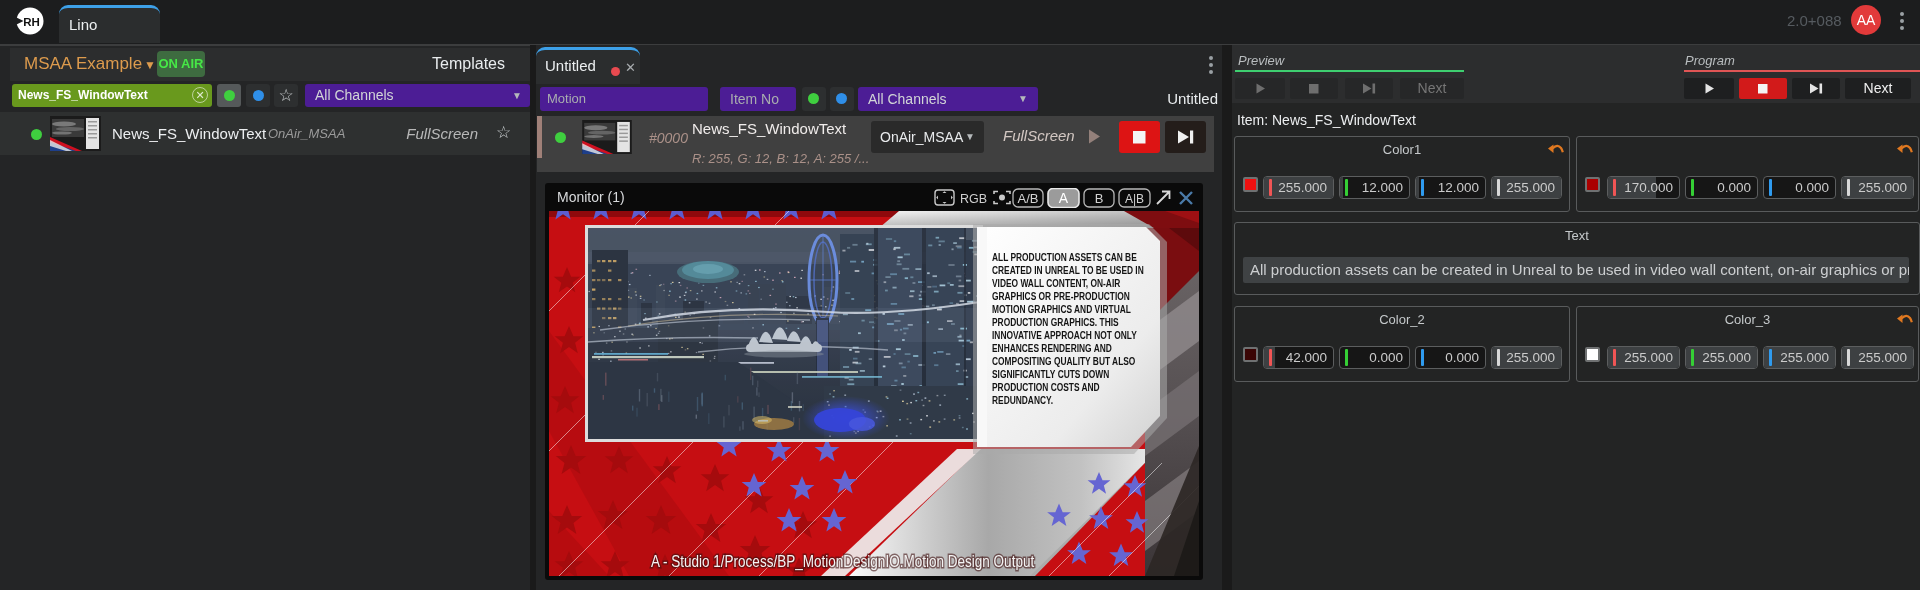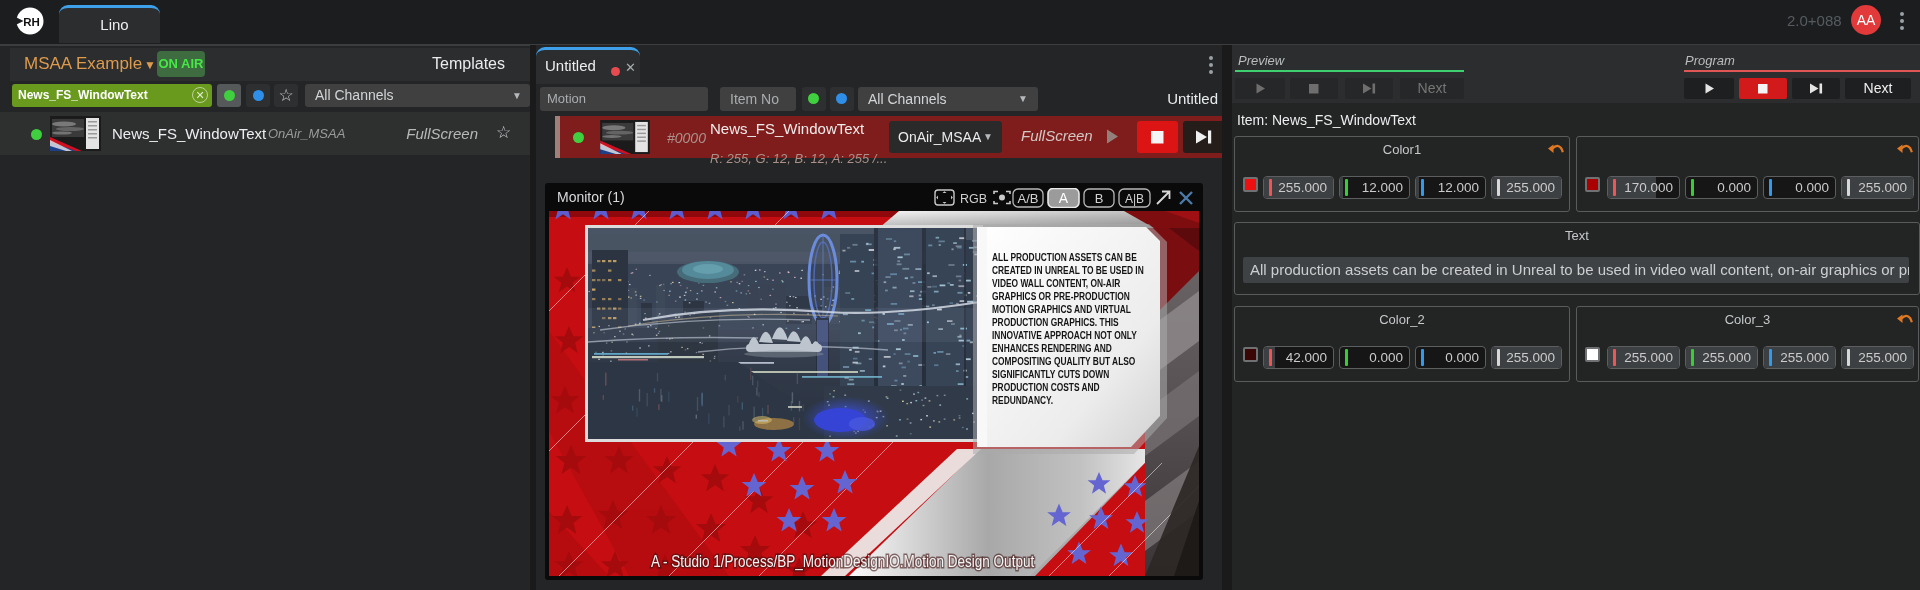--- a/index.html
+++ b/index.html
@@ -2,25 +2,25 @@
 <html><head>
 <meta charset="utf-8">
 <style>
 * { margin:0; padding:0; box-sizing:border-box; }
 html,body { width:1920px; height:590px; background:#232323; font-family:"Liberation Sans", sans-serif; overflow:hidden; }
 .abs { position:absolute; }
 #stage { position:relative; width:1920px; height:590px; background:#232425; }
 
 #topbar { left:0; top:0; width:1920px; height:45px; background:#1c1d1e; }
 #topline { left:0; top:44px; width:1920px; height:2px; background:#3c3d3e; }
-#tab-lino { left:59px; top:5px; width:101px; height:38px; background:#2b2d2e; border-top:3px solid #3da0e8; border-radius:9px 9px 0 0; color:#eceff0; font-size:15px; line-height:34px; padding-left:10px;text-align:center; }
+#tab-lino { left:59px; top:5px; width:101px; height:38px; background:#2b2d2e; border-top:3px solid #3da0e8; border-radius:9px 9px 0 0; color:#eceff0; font-size:15px; line-height:34px; padding-left:10px; }
 
 #lpanel { left:0; top:46px; width:530px; height:544px; background:#242526; }
 #lhead { left:10px; top:2px; width:520px; height:33px; background:#2c2d2e; }
-.input { background:#404040; border-radius:3px; color:#b9bdbf; font-size:15px; }
+.input { background:#4c1d95; border-radius:3px; color:#b9bdbf; font-size:15px; }
 .row-item { background:#2e3030; }
 .ital { font-style:italic; }
 .star { color:#c9cdcf; font-size:17px; }
 .dot { border-radius:50%; }
 
 .nfield { position:absolute; height:23px; background:#161616; border:1px solid #5c5e5f; border-radius:4px; overflow:hidden; }
 .nfill { position:absolute; left:0; top:0; bottom:0; background:#3d4042; }
 .nbar { position:absolute; left:5px; top:2px; width:3px; height:17px; border-radius:1px; }
 .nval { position:absolute; right:6px; top:0; line-height:21px; font-size:13.5px; color:#cbcbcb; }
 .gbox { position:absolute; border:1px solid #595b5c; border-radius:3px; }
@@ -110,21 +110,21 @@
         <span class="abs dot" style="left:6px;top:6px;width:11px;height:11px;background:#3fcf3f;"></span>
       </div>
     <div class="abs" style="left:294px;top:42px;width:24px;height:24px;background:#2d2f30;border-radius:3px;">
         <span class="abs dot" style="left:6px;top:6px;width:11px;height:11px;background:#2f8fe8;"></span>
       </div>
     <div class="abs input" style="left:322px;top:42px;width:180px;height:24px;line-height:24px;padding-left:10px;color:#d2d5d7;font-size:14px;">All Channels
       <span style="position:absolute;right:10px;top:0;font-size:10px;color:#b5b9bb;">▼</span>
     </div>
     <div class="abs" style="left:560px;top:45px;width:122px;text-align:right;color:#e9ecee;font-size:15px;">Untitled</div>
 
-    <div class="abs" style="left:19px;top:71px;width:677px;height:42px;background:#7f1d1d;">
+    <div class="abs" style="left:1px;top:71px;width:677px;height:56px;background:#404040;">
       <span class="abs" style="left:0;top:0;width:5px;height:42px;background:#a08078;"></span>
       <span class="abs dot" style="left:18px;top:16px;width:11px;height:11px;background:#3fcf3f;"></span>
       <svg class="abs" style="left:38px;top:4px;" width="64" height="34" viewBox="0 0 51 35">
         <rect width="51" height="35" fill="#1b1b1b"></rect>
         <rect x="2" y="3" width="32" height="18" fill="#3a3a3a"></rect>
           <ellipse cx="14" cy="8" rx="12" ry="2.5" fill="#8a8a8a" opacity="0.8"></ellipse>
           <ellipse cx="20" cy="13" rx="14" ry="2" fill="#6f6f6f" opacity="0.8"></ellipse>
           <ellipse cx="12" cy="17" rx="10" ry="1.6" fill="#9a9a9a" opacity="0.6"></ellipse>
         <polygon points="0,35 0,22 30,35" fill="#1e3f8a"></polygon>
         <polygon points="0,26 26,35 32,35 0,21" fill="#cf1020"></polygon>

